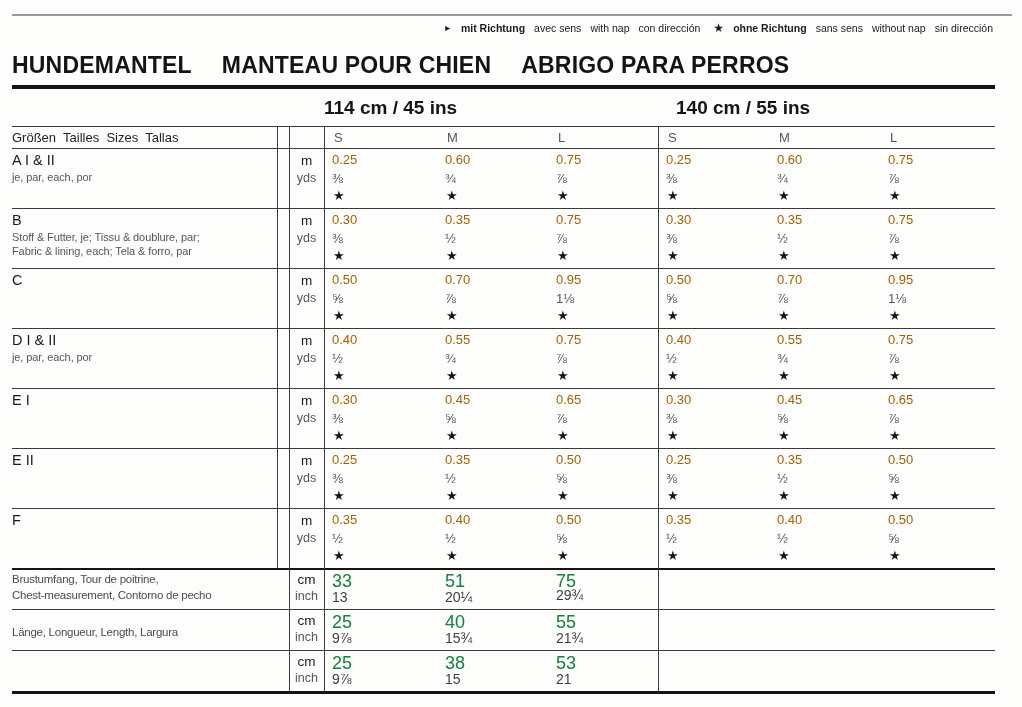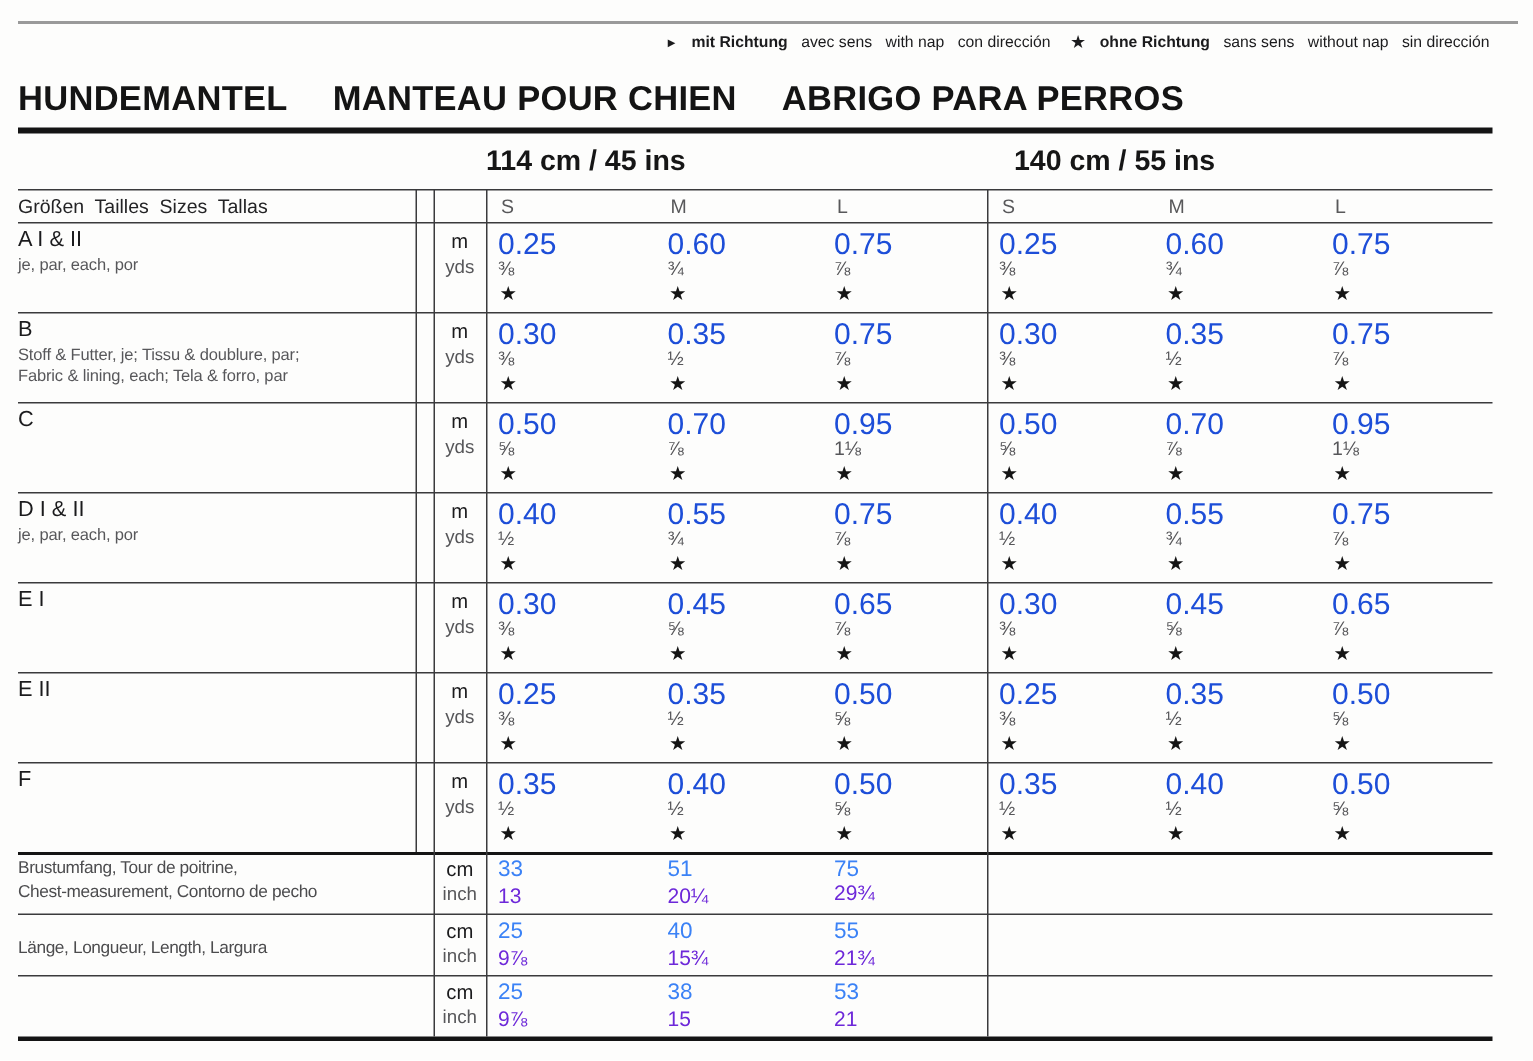--- a/index.html
+++ b/index.html
@@ -37,26 +37,26 @@
   .grp-header { position: absolute; top: 97px; font-size: 19px; font-weight: 700; color: #161616; white-space: nowrap; }
 
   .sizes-label { position: absolute; top: 130px; left: 12px; font-size: 13px; color: #232325; white-space: pre; }
   .size-letter { position: absolute; top: 130px; font-size: 13px; color: #58585a; }
 
   .fabric-row, .meas-row { position: absolute; left: 12px; width: 983px; }
   .row-label { position: absolute; top: 4px; left: 0; font-size: 14.5px; color: #1b1b1d; white-space: nowrap; }
   .row-sub { position: absolute; left: 0; font-size: 11px; color: #57575a; white-space: nowrap; letter-spacing: -0.1px; }
   .unit-top { position: absolute; left: 277px; width: 35px; text-align: center; font-size: 13.5px; color: #1b1b1d; }
   .unit-bot { position: absolute; left: 277px; width: 35px; text-align: center; font-size: 12.5px; color: #57575a; }
-  .val-m   { position: absolute; font-size: 20px; color: #1d4ed8; white-space: nowrap; }
+  .val-m   { position: absolute; font-size: 13px; color: #a16207; white-space: nowrap; }
   .val-yds { position: absolute; font-size: 13px; color: #57575a; white-space: nowrap; }
   .val-star { position: absolute; font-size: 13px; color: #141414; line-height: 1; }
   .meas-label { position: absolute; left: 0; font-size: 11.5px; color: #4c4c4e; letter-spacing: -0.25px; white-space: nowrap; }
-  .val-cm   { position: absolute; font-size: 15px; color: #3b82f6; white-space: nowrap; }
-  .val-inch { position: absolute; font-size: 14px; color: #6d28d9; white-space: nowrap; }
+  .val-cm   { position: absolute; font-size: 18px; color: #15803d; white-space: nowrap; }
+  .val-inch { position: absolute; font-size: 14px; color: #404040; white-space: nowrap; }
 </style>
 </head>
 <body>
 
 <div class="sheet">
 
   <div class="top-rule"></div>
 
   <div class="legend">
     <span class="lg-arrow">►</span>

